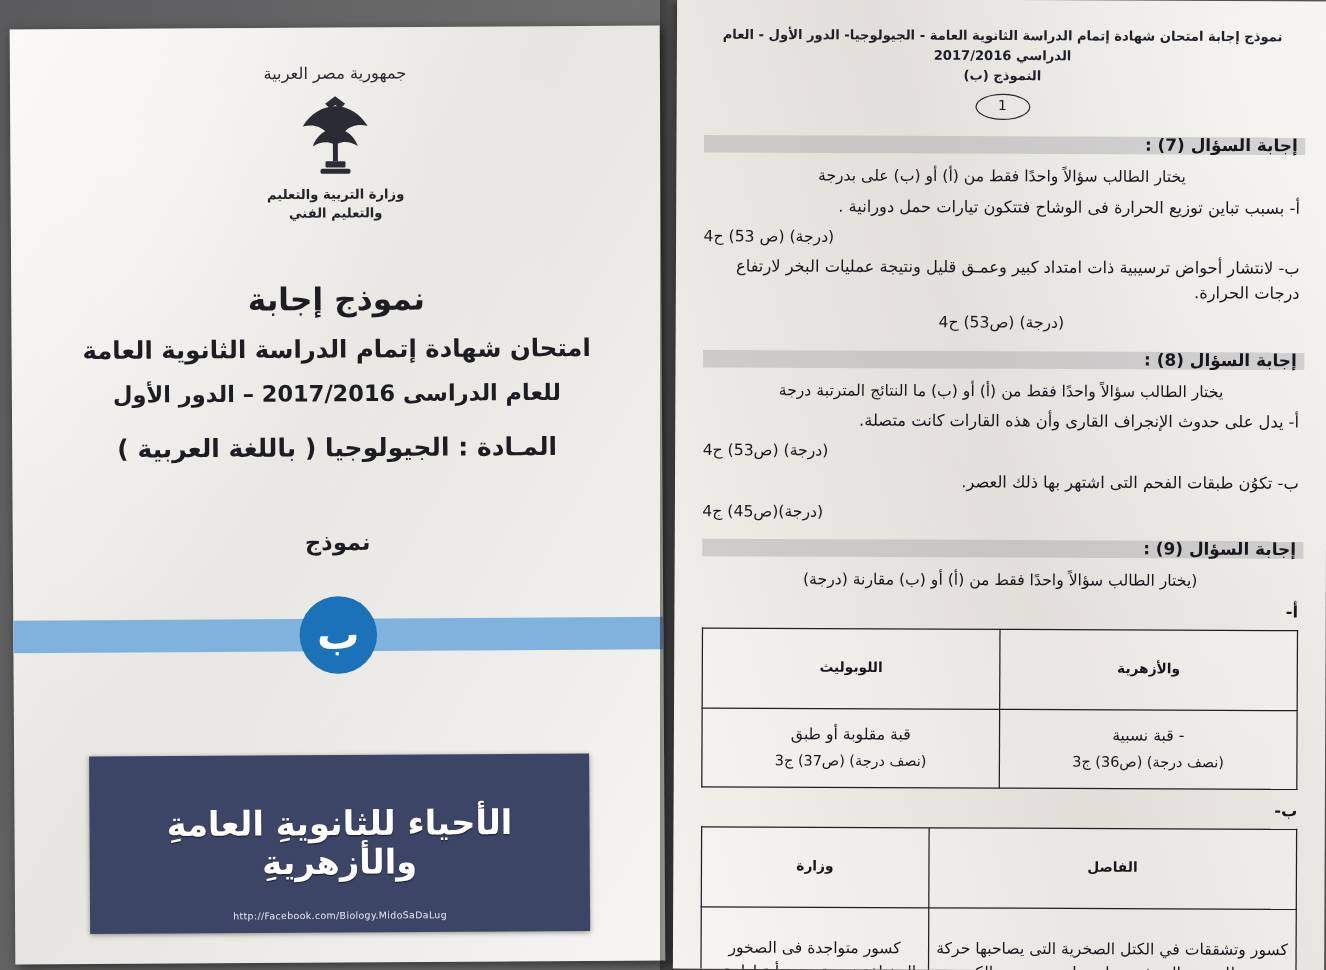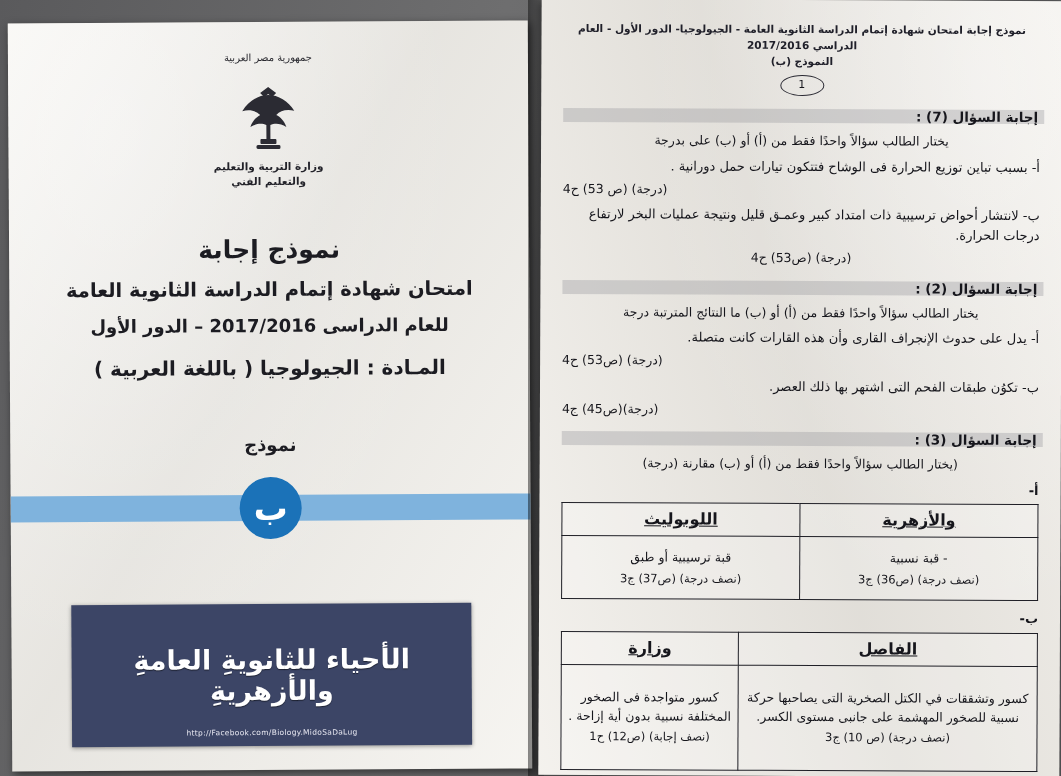--- a/index.html
+++ b/index.html
@@ -44,24 +44,24 @@
     text-align: center;
     color: #1c1c22;
   }
 
   
   .emblem {
     margin: 30px auto 0;
     width: 150px;
   }
   .emblem-top {
-    font-size: 10px;
+    font-size: 13px;
     letter-spacing: 0.5px;
     color: #2a2a30;
-    margin-bottom: 20px;
+    margin-bottom: 6px;
     font-family: "DejaVu Sans", sans-serif;
   }
   .eagle {
     width: 64px;
     height: 72px;
     margin: 0 auto;
     position: relative;
   }
   .eagle svg { display:block; margin: 0 auto; }
   .ministry {
@@ -225,21 +225,21 @@
     margin: 2px 0 8px;
     background: rgba(255,255,255,0.25);
   }
   table.cmp th, table.cmp td {
     border: 1.3px solid #1f1f26;
     text-align: center;
     font-size: 12.5px;
     padding: 4px 5px;
     line-height: 1.5;
   }
-  table.cmp th { font-weight: bold; font-size: 16px; padding: 4px; text-decoration: underline; }
+  table.cmp th { font-weight: bold; font-size: 11px; padding: 23px; }
   table.cmp td { height: 54px; vertical-align: middle; }
   .half { font-size: 11.5px; display: block; margin-top: 3px; }
 
   .plate-sm {
     margin: 8px auto 0;
     width: 190px;
     height: 44px;
     background: #3c4566;
     color: #fff;
     text-align: center;
@@ -318,48 +318,48 @@
         <span class="txt">إجابة السؤال (7) :</span>
       </div>
       <div class="note">يختار الطالب سؤالاً واحدًا فقط من (أ) أو (ب) على بدرجة</div>
       <div class="ans">أ- بسبب تباين توزيع الحرارة فى الوشاح فتتكون تيارات حمل دورانية .</div>
       <div class="deg">(درجة) (ص 53) ح4</div>
       <div class="ans">ب- لانتشار أحواض ترسيبية ذات امتداد كبير وعمـق قليل ونتيجة عمليات البخر لارتفاع درجات الحرارة.</div>
       <div class="deg center">(درجة) (ص53) ح4</div>
 
       <div class="qhead">
         <span class="hl"></span>
-        <span class="txt">إجابة السؤال (2) :</span>
+        <span class="txt">إجابة السؤال (8) :</span>
       </div>
       <div class="note">يختار الطالب سؤالاً واحدًا فقط من (أ) أو (ب) ما النتائج المترتبة درجة</div>
       <div class="ans">أ- يدل على حدوث الإنجراف القارى وأن هذه القارات كانت متصلة.</div>
       <div class="deg">(درجة) (ص53) ح4</div>
       <div class="ans">ب- تكوُن طبقات الفحم التى اشتهر بها ذلك العصر.</div>
       <div class="deg">(درجة)(ص45) ج4</div>
 
       <div class="qhead">
         <span class="hl"></span>
-        <span class="txt">إجابة السؤال (3) :</span>
+        <span class="txt">إجابة السؤال (9) :</span>
       </div>
       <div class="note">(يختار الطالب سؤالاً واحدًا فقط من (أ) أو (ب) مقارنة        (درجة)</div>
 
       <div class="mark">أ-</div>
       <table class="cmp">
         <tbody>
             <tr>
           <th>والأزهرية</th>
           <th>اللوبوليث</th>
         </tr>
         <tr>
           <td>
             <span>- قبة نسبية</span>
             <span class="half">(نصف درجة) (ص36) ج3</span>
           </td>
           <td>
-            <span>قبة ترسيبية أو طبق</span>
+            <span>قبة مقلوبة أو طبق</span>
             <span class="half">(نصف درجة) (ص37) ج3</span>
           </td>
         </tr>
       </tbody>
         </table>
 
       <div class="mark">ب-</div>
       <table class="cmp">
         <tbody>
             <tr>

